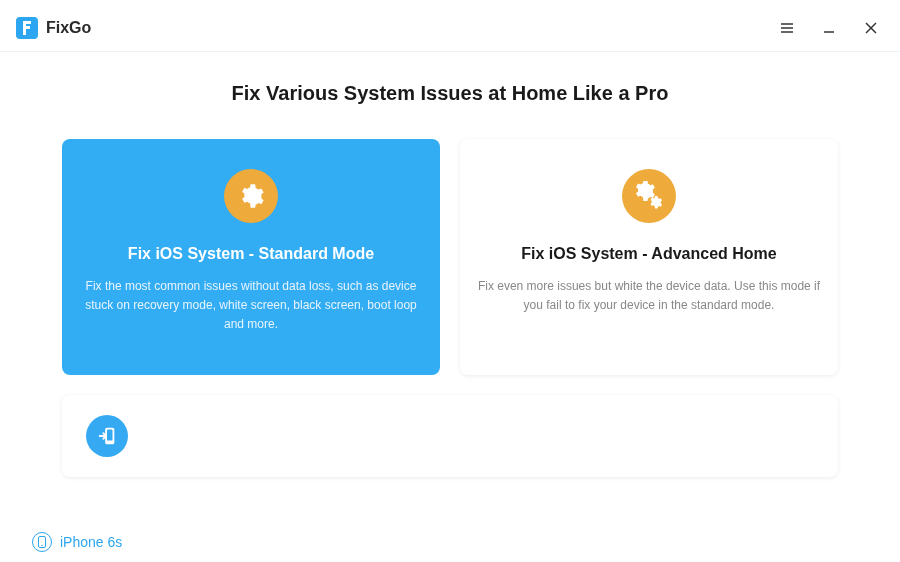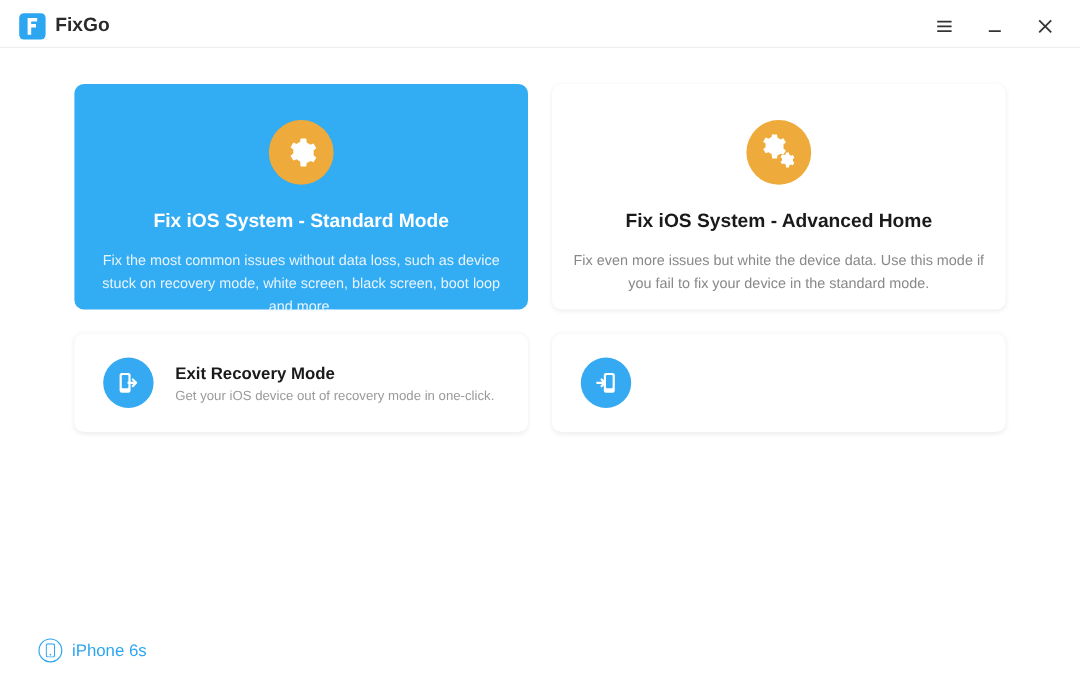--- a/index.html
+++ b/index.html
@@ -14,21 +14,21 @@
       height: 562px;
       overflow: hidden;
       position: relative;
     }
     .titlebar {
       display: flex;
       align-items: center;
       justify-content: space-between;
       padding: 10px 20px 6px 16px;
       border-bottom: 1px solid #eef0f2;
-      height: 40px;
+      height: 52px;
     }
     .brand {
       display: flex;
       align-items: center;
       gap: 8px;
     }
     .brand-logo {
       width: 22px;
       height: 22px;
       background: #2ca6f0;
@@ -78,21 +78,21 @@
       margin-bottom: 20px;
     }
     .mode-card {
       flex: 1;
       border-radius: 8px;
       padding: 30px 12px 36px;
       text-align: center;
       cursor: pointer;
       box-shadow: 0 1px 4px rgba(0,0,0,0.08);
       background: #ffffff;
-      height: 188px;
+      height: 236px;
     }
     .mode-card.active {
       background: #32acf3;
       box-shadow: none;
     }
     .mode-icon {
       width: 54px;
       height: 54px;
       border-radius: 50%;
       background: #eeaa3a;
@@ -209,20 +209,21 @@
     <div class="window-btn">
       <svg width="12" height="12" viewBox="0 0 12 12">
         <line x1="1" y1="1" x2="11" y2="11" stroke="#333" stroke-width="1.5"></line>
         <line x1="11" y1="1" x2="1" y2="11" stroke="#333" stroke-width="1.5"></line>
       </svg>
     </div>
   </div>
 </div>
 
 <div class="content">
+  <h1 class="page-title">Fix Various System Issues at Home Like a Pro</h1>
 
   <div class="cards-grid">
     <div class="mode-card active">
       <div class="mode-icon">
         <svg width="28" height="28" viewBox="0 0 24 24" fill="#ffffff">
           <path d="M12 8a4 4 0 100 8 4 4 0 000-8zm8.94 4a7.5 7.5 0 00-.14-1.4l2.03-1.58-2-3.46-2.39.96a7.5 7.5 0 00-2.42-1.4L15.6 2h-4l-.42 2.52a7.5 7.5 0 00-2.42 1.4l-2.39-.96-2 3.46 2.03 1.58a7.5 7.5 0 000 2.8L4.37 14.38l2 3.46 2.39-.96a7.5 7.5 0 002.42 1.4L11.6 22h4l.42-2.52a7.5 7.5 0 002.42-1.4l2.39.96 2-3.46-2.03-1.58c.09-.46.14-.93.14-1.4z"></path>
         </svg>
       </div>
       <div class="mode-title">Fix iOS System - Standard Mode</div>
       <div class="mode-desc">Fix the most common issues without data loss, such as device stuck on recovery mode, white screen, black screen, boot loop and more.</div>
@@ -238,33 +239,20 @@
             <path d="M12 8a4 4 0 100 8 4 4 0 000-8zm8.94 4a7.5 7.5 0 00-.14-1.4l2.03-1.58-2-3.46-2.39.96a7.5 7.5 0 00-2.42-1.4L15.6 2h-4l-.42 2.52a7.5 7.5 0 00-2.42 1.4l-2.39-.96-2 3.46 2.03 1.58a7.5 7.5 0 000 2.8L4.37 14.38l2 3.46 2.39-.96a7.5 7.5 0 002.42 1.4L11.6 22h4l.42-2.52a7.5 7.5 0 002.42-1.4l2.39.96 2-3.46-2.03-1.58c.09-.46.14-.93.14-1.4z"></path>
           </g>
         </svg>
       </div>
       <div class="mode-title">Fix iOS System - Advanced Home</div>
       <div class="mode-desc">Fix even more issues but white the device data. Use this mode if you fail to fix your device in the standard mode.</div>
     </div>
   </div>
 
   <div class="recovery-row">
-    <div class="recovery-card">
-      <div class="recovery-icon">
-        <svg width="22" height="22" viewBox="0 0 24 24" fill="none">
-          <rect x="4" y="3" width="10" height="18" rx="2" fill="#ffffff"></rect>
-          <rect x="6" y="5" width="6" height="12" rx="1" fill="#35a9f2"></rect>
-          <path d="M12 12 L19 12 M16 9 L19 12 L16 15" stroke="#ffffff" stroke-width="2" fill="none" stroke-linecap="round" stroke-linejoin="round"></path>
-        </svg>
-      </div>
-      <div class="recovery-text">
-        <div class="recovery-title">Exit Recovery Mode</div>
-        <div class="recovery-desc">Get your iOS device out of recovery mode in one-click.</div>
-      </div>
-    </div>
 
     <div class="recovery-card">
       <div class="recovery-icon">
         <svg width="22" height="22" viewBox="0 0 24 24" fill="none">
           <rect x="10" y="3" width="10" height="18" rx="2" fill="#ffffff"></rect>
           <rect x="12" y="5" width="6" height="12" rx="1" fill="#35a9f2"></rect>
           <path d="M4 12 L11 12 M8 9 L11 12 L8 15" stroke="#ffffff" stroke-width="2" fill="none" stroke-linecap="round" stroke-linejoin="round"></path>
         </svg>
       </div>
       <div class="recovery-text">

